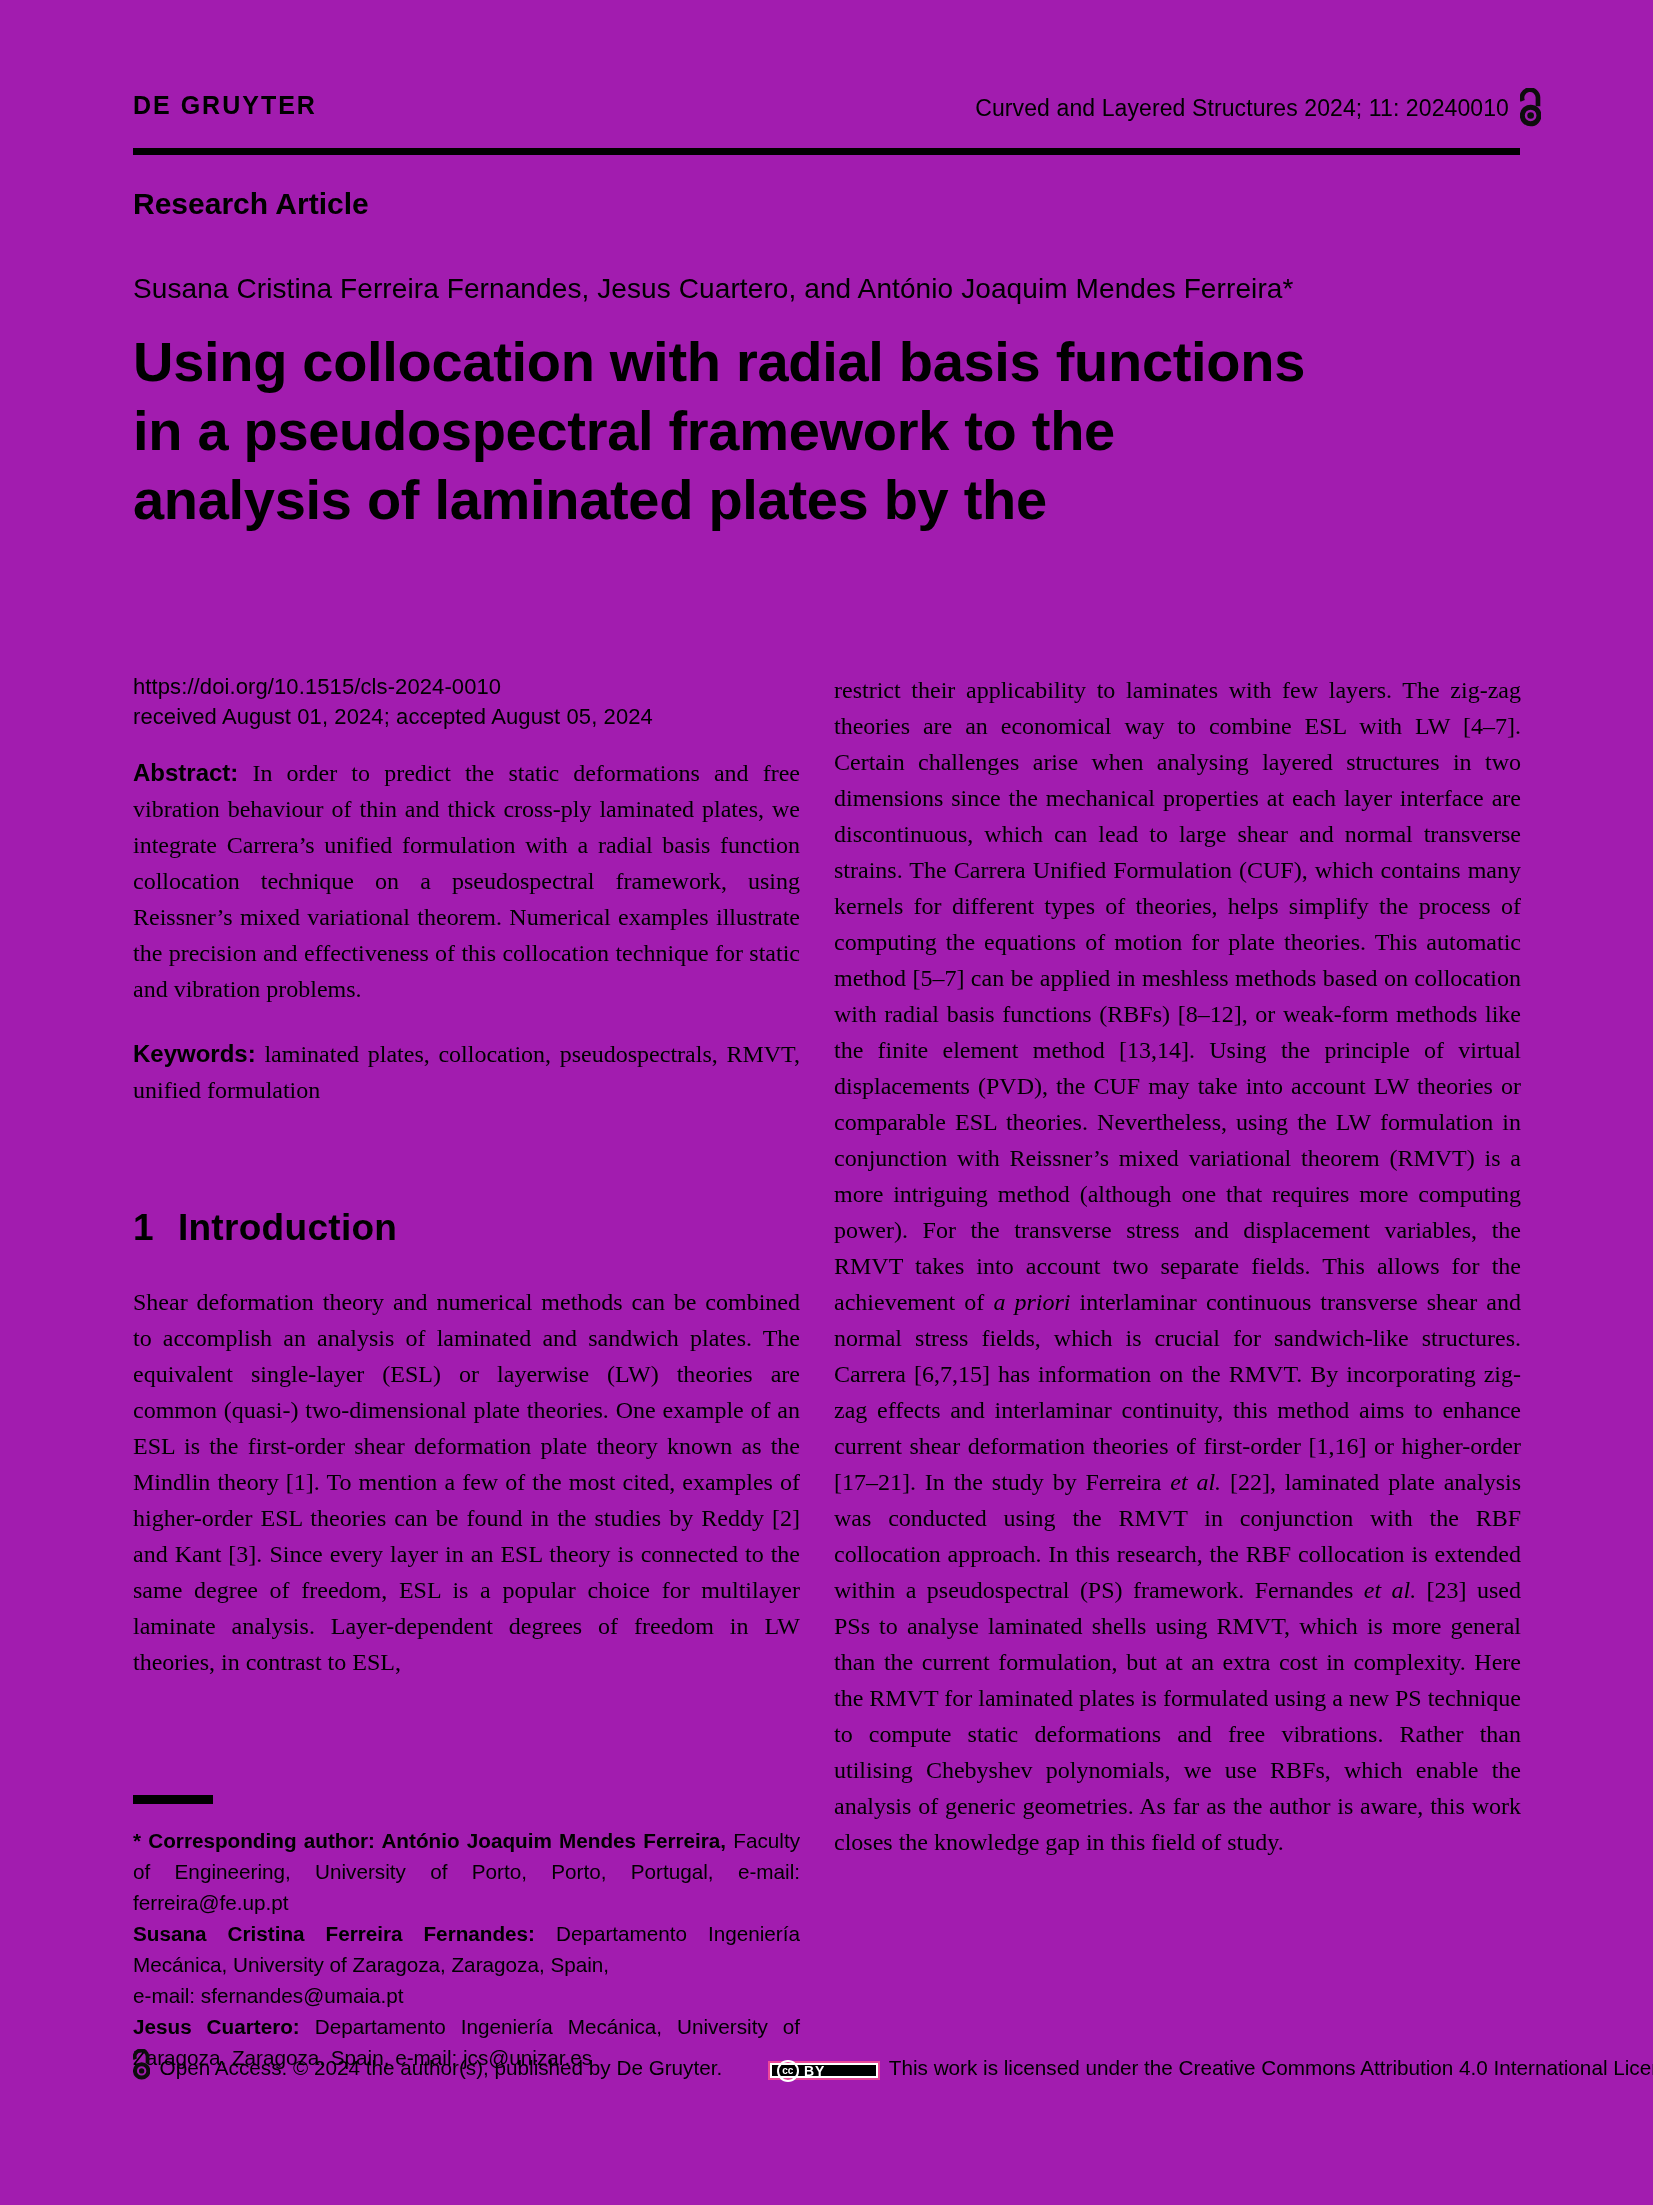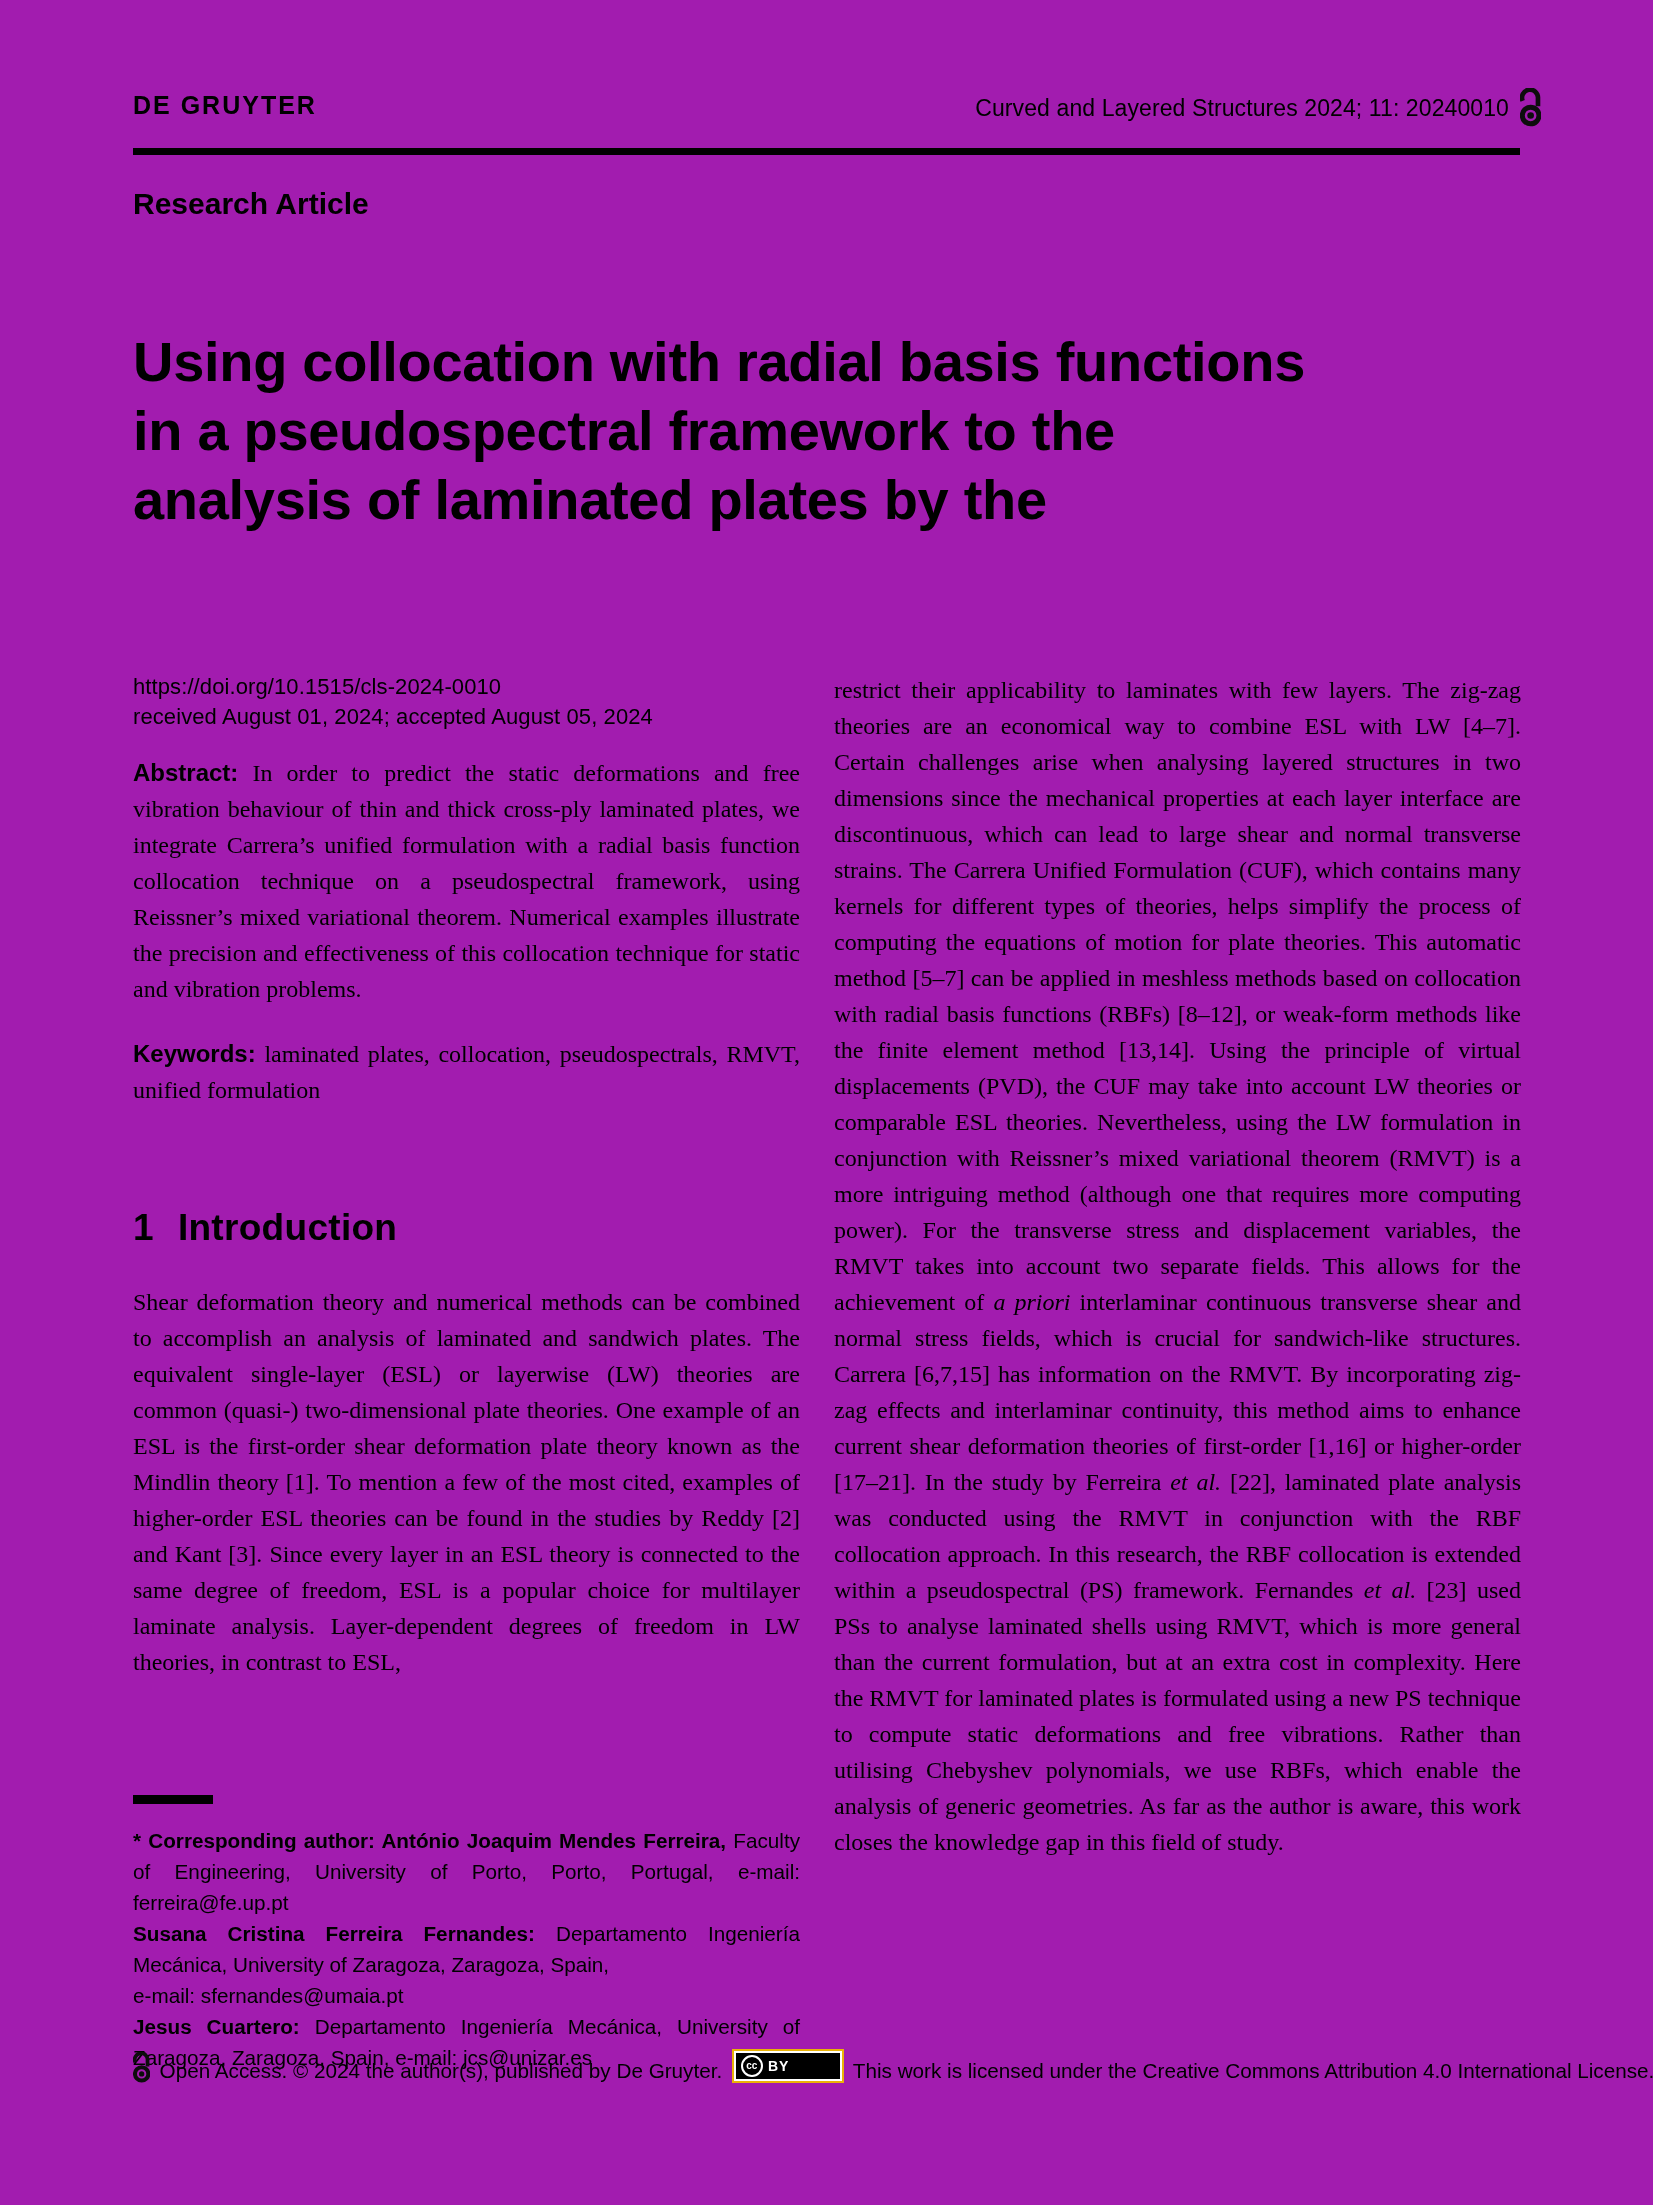--- a/index.html
+++ b/index.html
@@ -74,22 +74,22 @@
   .email{color:#000;text-decoration:none;}
   
   .footer{
     position:absolute;left:133px;top:2049px;width:1394px;
     display:flex;align-items:flex-end;gap:9.3px;
     font-size:20.7px;white-space:nowrap;
   }
   .oa-icon-footer{width:17.3px;height:31px;flex:0 0 auto;}
   .ccbadge{
     display:inline-flex;flex:0 0 auto;
-    border:2px solid #eab308;background:#fff;padding:2px;
-    box-sizing:border-box;width:112px;height:34px;
+    border:2px solid #ec4899;background:#fff;padding:2px;
+    box-sizing:border-box;width:112px;height:19px;margin-left:36px;
   }
   .ccbadge-inner{
     flex:1;display:flex;align-items:center;gap:5.3px;
     background:#000;color:#fff;padding:0 5.3px;
   }
   .cc-circle{
     width:18px;height:18px;border:2px solid #fff;border-radius:50%;
     display:flex;align-items:center;justify-content:center;
     font-size:10px;font-weight:bold;line-height:1;flex:0 0 auto;
   }
@@ -103,20 +103,21 @@
   <div class="publisher">DE GRUYTER</div>
   <div class="journal-ref">Curved and Layered Structures 2024; 11: 20240010</div>
   <svg class="oa-icon-header" viewBox="0 0 32 58">
     <path d="M4 19 A 12 12 0 1 1 27 15 L 27 27" fill="none" stroke="#0d0d0d" stroke-width="7"></path>
     <circle cx="16" cy="41" r="12.5" fill="none" stroke="#0d0d0d" stroke-width="7.5"></circle>
     <circle cx="16" cy="41" r="5" fill="#0d0d0d"></circle>
   </svg>
   <div class="header-rule"></div>
 
   <div class="research-article">Research Article</div>
+  <div class="authors">Susana Cristina Ferreira Fernandes, Jesus Cuartero, and António Joaquim Mendes Ferreira*</div>
   <div class="title">
     <div>Using collocation with radial basis functions</div>
     <div>in a pseudospectral framework to the</div>
     <div>analysis of laminated plates by the</div>
   </div>
 
   <div class="col-left">
     <div class="meta">
       <p><a class="doi" href="#">https://doi.org/10.1515/cls-2024-0010</a></p>
       <p>received August 01, 2024; accepted August 05, 2024</p>

